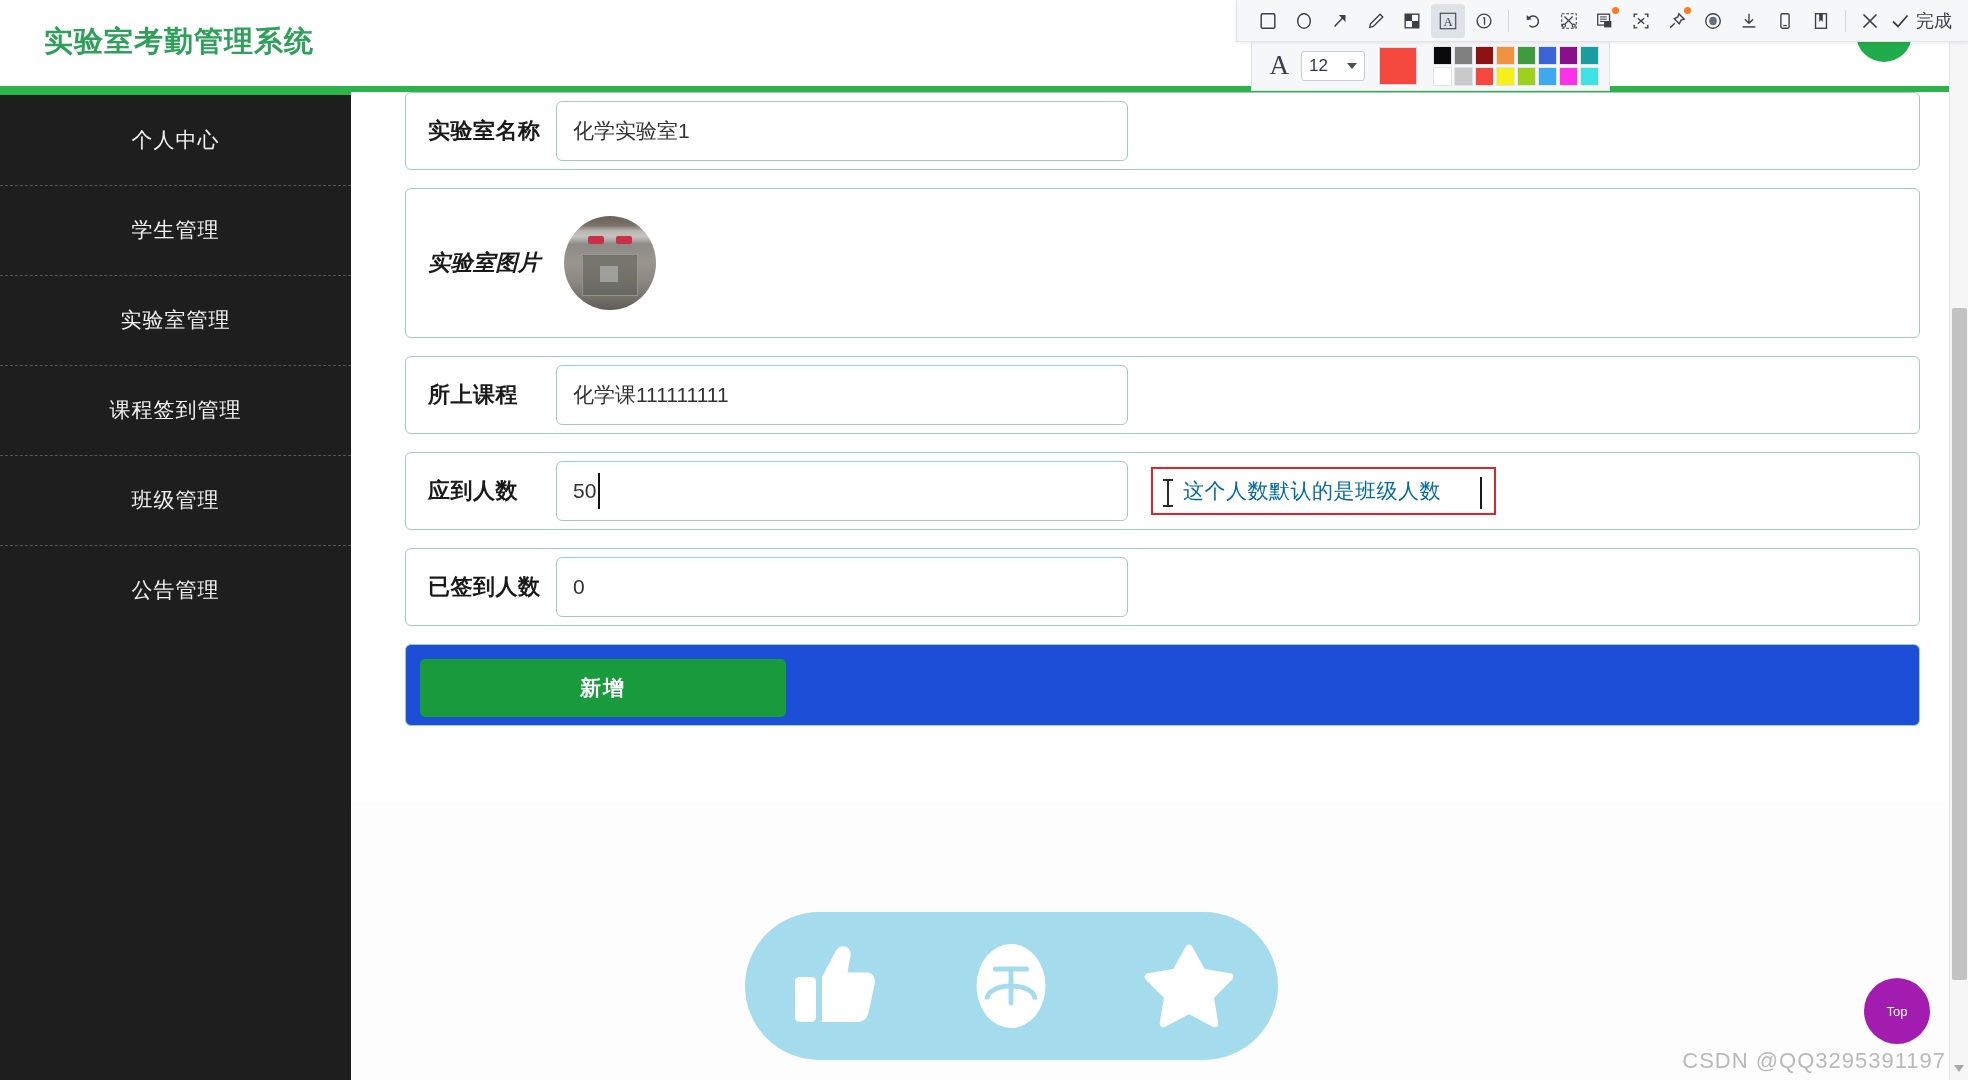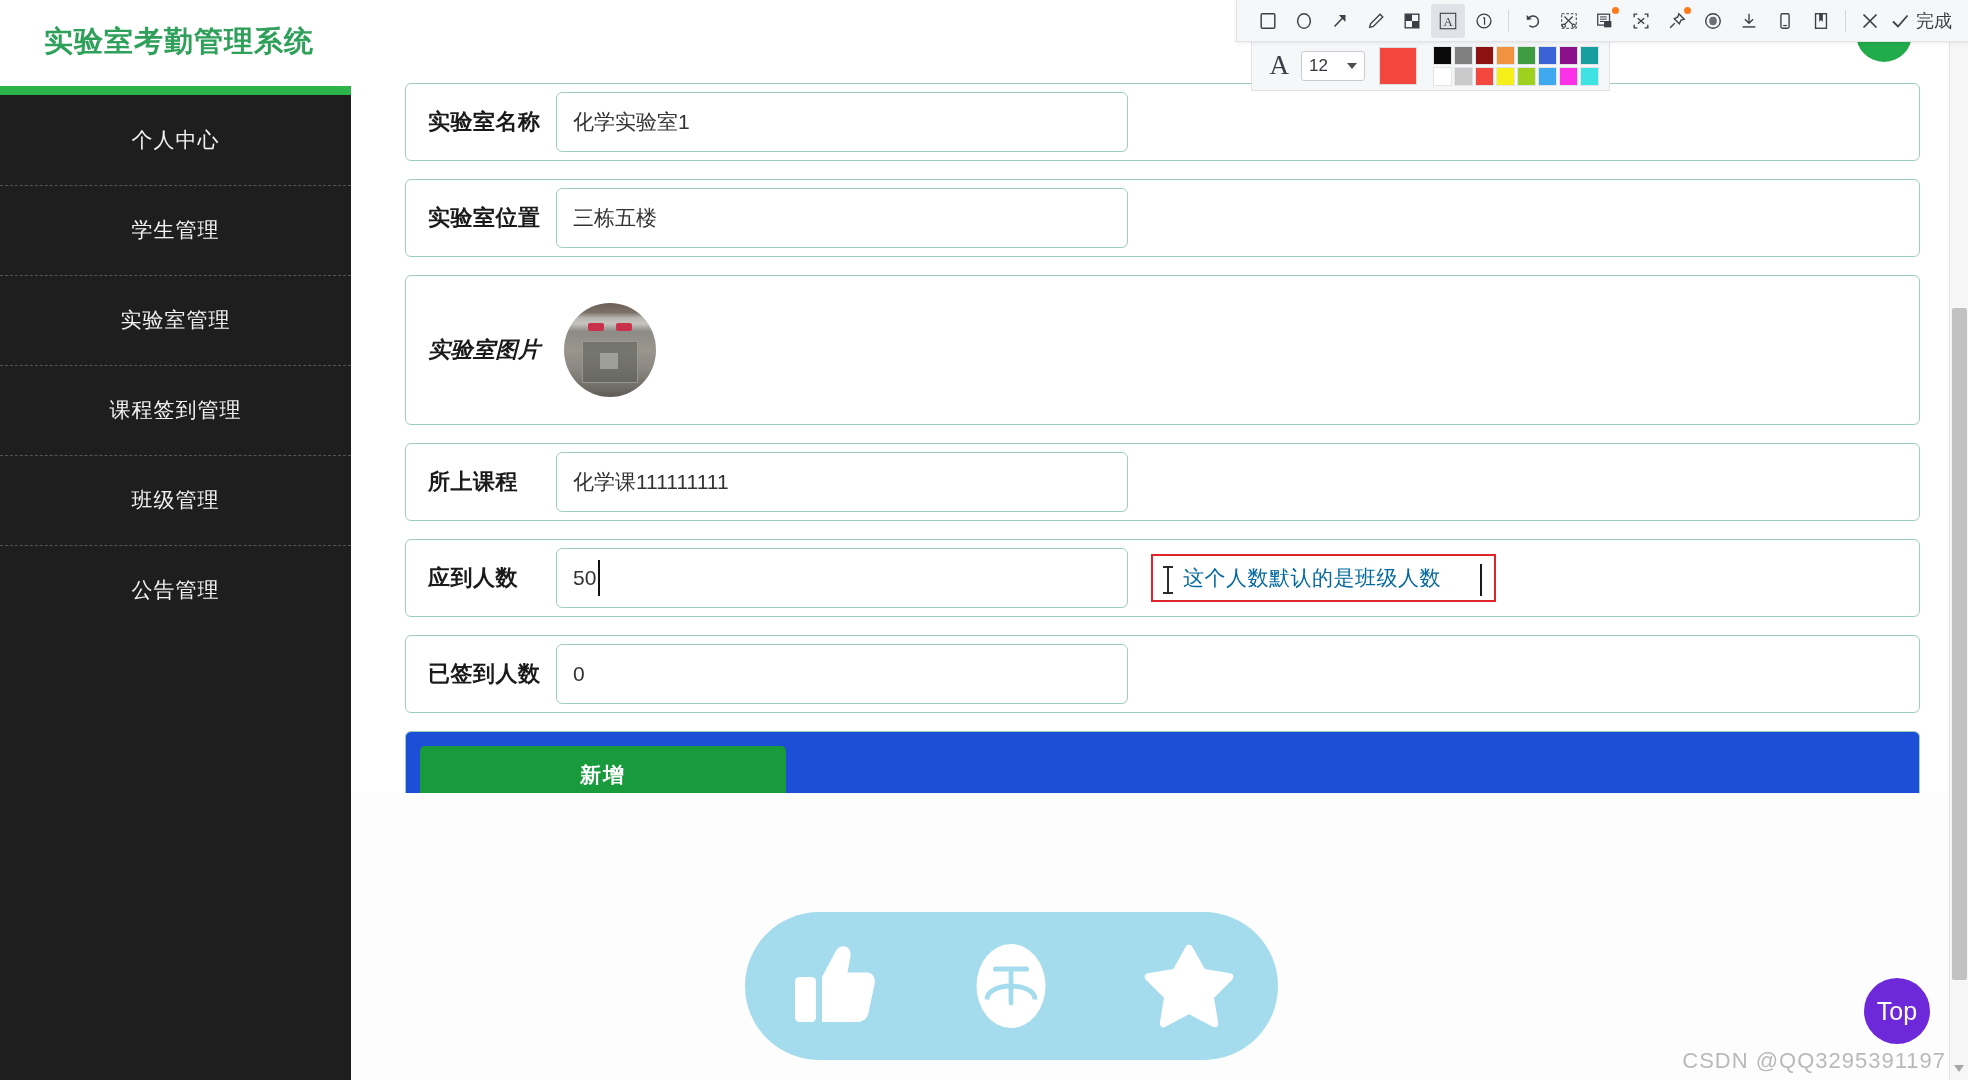--- a/index.html
+++ b/index.html
@@ -88,21 +88,21 @@
     content: "";
     position: absolute;
     left: 0; top: 0;
     width: 100%;
     border-top: 1px dashed #555;
   }
 
   
   .content {
     position: absolute;
-    left: 351px; top: 83px;
+    left: 351px; top: 92px;
     width: 1617px; height: 710px;
     background: #ffffff;
     overflow: hidden;
   }
   .content-inner {
     position: relative;
     padding: 0 48px 0 54px;
   }
 
   
@@ -252,23 +252,23 @@
     z-index: 40;
   }
   .pill-ico { width: 96px; height: 96px; position: relative; }
 
   
   .top-btn {
     position: absolute;
     right: 38px; bottom: 36px;
     width: 66px; height: 66px;
     border-radius: 50%;
-    background: #6d28d9;
+    background: #a21caf;
     color: #ffffff;
-    font-size: 25px;
+    font-size: 13px;
     display: flex;
     align-items: center;
     justify-content: center;
     z-index: 45;
     cursor: pointer;
   }
 
   
   .watermark {
     position: absolute;
@@ -463,24 +463,20 @@
   </nav>
 
   <main class="content">
     <div class="content-inner">
 
       <div class="form-row">
         <div class="row-label">实验室名称</div>
         <input class="row-input" value="化学实验室1" style="">
       </div>
 
-      <div class="form-row">
-        <div class="row-label">实验室位置</div>
-        <input class="row-input" value="三栋五楼" style="">
-      </div>
 
       <div class="form-row tall">
         <div class="row-label">实验室图片</div>
         <div class="thumb">
           <span class="t-red1"></span>
           <span class="t-red2"></span>
           <span class="t-panel"></span>
           <span class="t-mark"></span>
         </div>
       </div>

